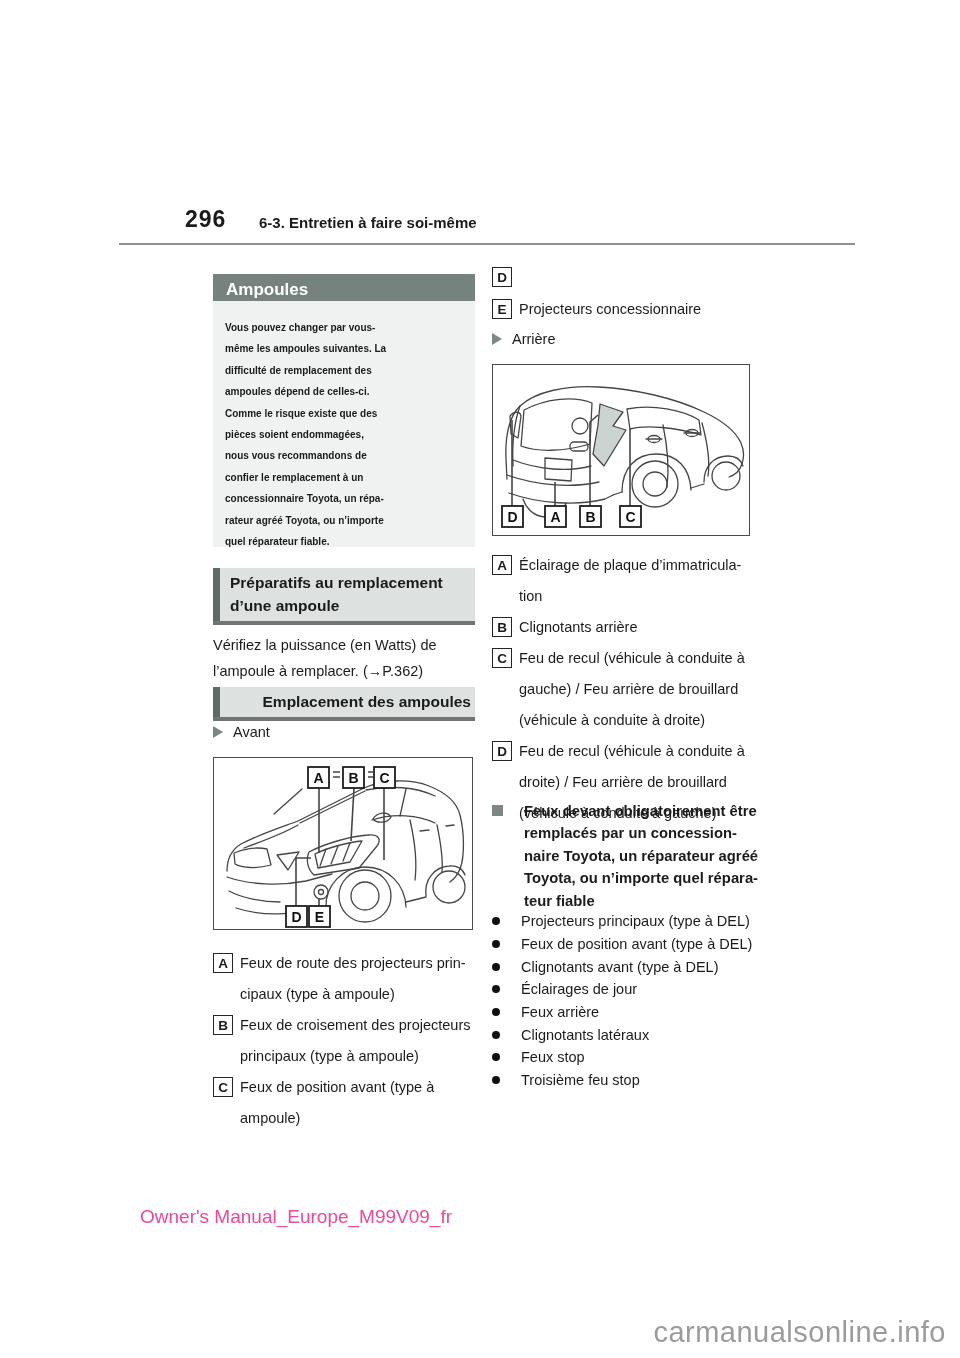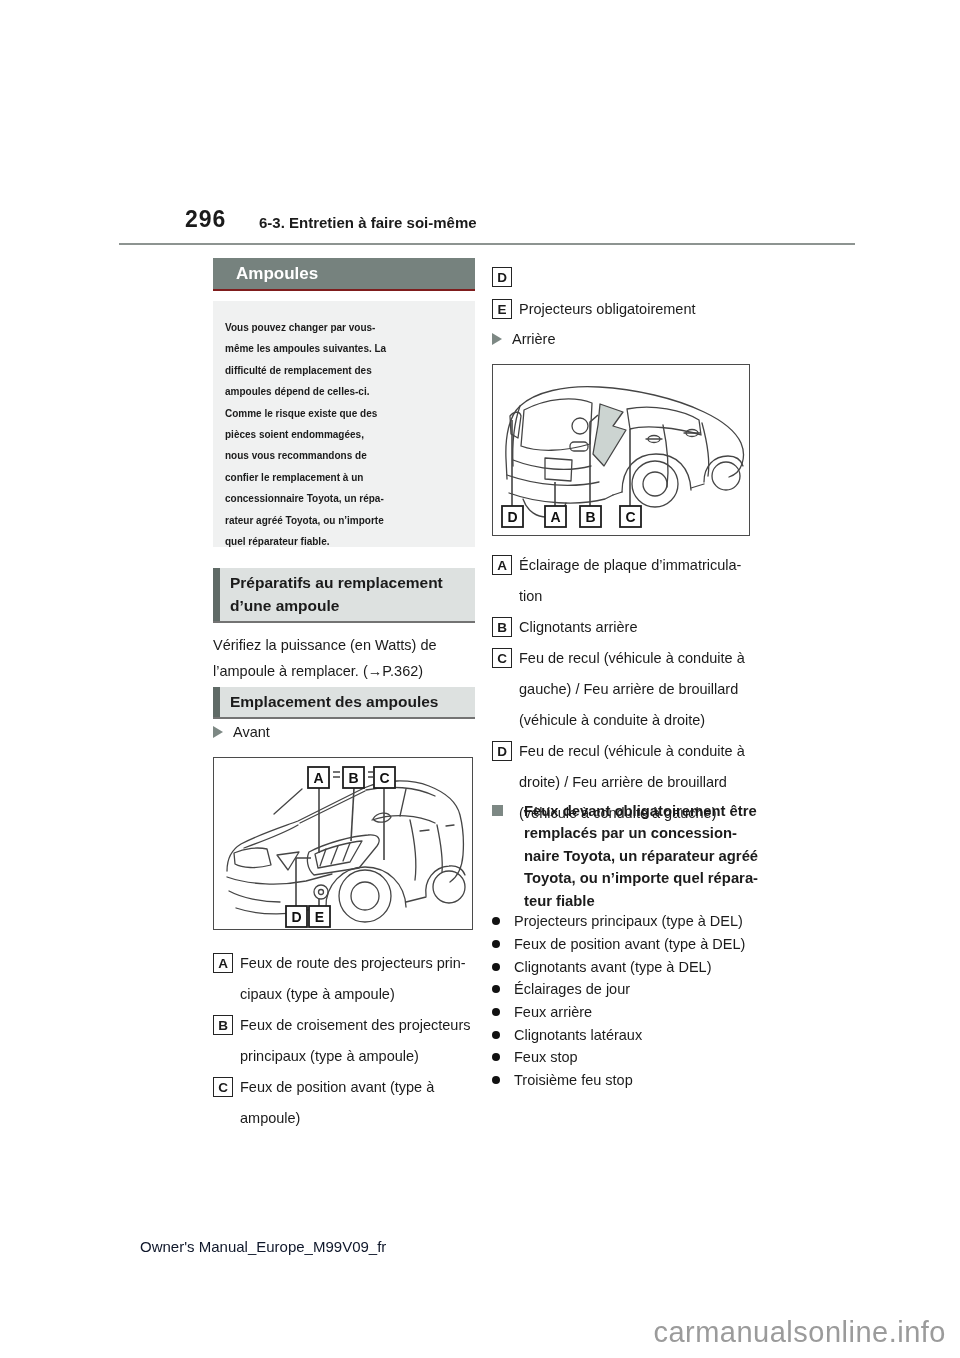--- a/index.html
+++ b/index.html
@@ -21,29 +21,29 @@
 
   .page-number{position:absolute;left:185px;top:206px;font-size:23px;font-weight:bold;letter-spacing:1px;}
   .section-title{position:absolute;left:259px;top:214px;font-size:15px;font-weight:bold;}
   .header-rule{position:absolute;left:119px;top:243px;width:736px;height:2px;background:var(--rule);}
 
   .col{position:absolute;}
   .col-left{left:213px;top:258px;width:278px;}
   .col-right{left:492px;top:262px;width:290px;}
   .col .blk{position:absolute;left:0;}
 
-  .title-bar{top:0;width:262px;height:33px;background:var(--header-bar-bg);border-bottom:2px solid #7f1d1d;
-    color:#fff;font-size:17px;font-weight:bold;line-height:31px;padding-left:23px;}
+  .title-bar{top:16px;width:262px;height:33px;background:var(--header-bar-bg);border-bottom:2px solid #7f1d1d;
+    color:#fff;font-size:17px;font-weight:bold;line-height:31px;padding-left:13px;}
   .note-box{top:43px;width:262px;height:246px;background:var(--note-box-bg);padding:16px 12px;
     font-size:10px;font-weight:bold;line-height:21.4px;white-space:pre;}
-  .subheader{width:262px;background:var(--subheader-bg);border-bottom:2px solid #737373;display:flex;}
+  .subheader{width:262px;background:var(--subheader-bg);border-bottom:4px solid #737373;display:flex;}
   .subheader .accent{flex:0 0 7px;background:var(--subheader-accent);}
   .subheader .sh-text{padding:3px 4px 4px 10px;font-size:15.5px;font-weight:bold;line-height:23px;white-space:pre;}
   .subheader-prep{top:310px;}
-  .subheader-loc{top:429px;}
+  .subheader-loc{top:429px;justify-content:space-between;}
   .para{top:374px;font-size:14.5px;line-height:26px;white-space:pre;}
 
   .pointer-row{display:flex;align-items:center;gap:10px;font-size:14.5px;text-align:right;}
   .pointer-left{top:466px;}
   .pointer-right{top:69px;}
   .tri{width:0;height:0;border-left:10px solid var(--marker);border-top:6px solid transparent;border-bottom:6px solid transparent;}
 
   .figure{border:1.4px solid #4B4B4B;background:#fff;}
   .figure-front{top:499px;width:260px;height:173px;}
   .figure-rear{top:102px;width:258px;height:172px;}
@@ -57,24 +57,24 @@
   .list-de .lamp-item{margin-bottom:7px;}
   .badge{flex:0 0 auto;width:20px;height:20px;margin-top:5px;border:1.6px solid #242424;
     font-size:13.5px;font-weight:bold;display:flex;align-items:center;justify-content:center;background:#fff;}
   .lamp-text{font-size:14.5px;line-height:31px;white-space:pre;}
 
   .square-note{top:538px;width:290px;display:flex;gap:21px;}
   .square-marker{flex:0 0 auto;width:11px;height:11px;margin-top:5px;background:var(--marker);}
   .square-text{font-size:14.8px;font-weight:bold;line-height:22.4px;white-space:pre;}
 
   .bullet-list{top:648px;width:290px;display:flex;flex-direction:column;}
-  .bullet-row{display:flex;align-items:center;gap:14px;height:22.7px;font-size:14.5px;white-space:pre;}
+  .bullet-row{display:flex;align-items:center;gap:21px;height:22.7px;font-size:14.5px;white-space:pre;}
   .bullet-dot{flex:0 0 auto;width:8px;height:8px;border-radius:50%;background:#111;}
 
-  .footer-text{position:absolute;left:140px;top:1238px;font-size:15px;color:#0f172a;}
+  .footer-text{position:absolute;left:140px;top:1206px;font-size:19px;color:#ec4899;}
   .watermark{position:absolute;right:14px;top:1316px;font-size:29px;color:var(--watermark);letter-spacing:0.5px;}
 
   .co{fill:#fff;stroke:#1E1E1E;stroke-width:1.8px;}
   .cot{font-size:14px;font-weight:bold;fill:#101010;text-anchor:middle;}
   .art{fill:none;stroke:var(--line-art);stroke-width:1.3px;stroke-linecap:round;stroke-linejoin:round;}
   .leader{fill:none;stroke:var(--line-art);stroke-width:1.6px;}
 </style>
 </head>
 <body>
 
@@ -193,21 +193,21 @@
   </div>
 
   <div class="col col-right">
 
     <div class="blk lamp-list list-de">
       <div class="lamp-item">
         <span class="badge">D</span>
       </div>
       <div class="lamp-item">
         <span class="badge">E</span>
-        <div class="lamp-text">Projecteurs obligatoirement</div>
+        <div class="lamp-text">Projecteurs concessionnaire</div>
       </div>
     </div>
 
     <div class="blk pointer-row pointer-right">
       <span class="tri"></span>
       <span>Arrière</span>
     </div>
 
     <div class="blk figure figure-rear">
       <svg viewBox="0 0 256 170">

